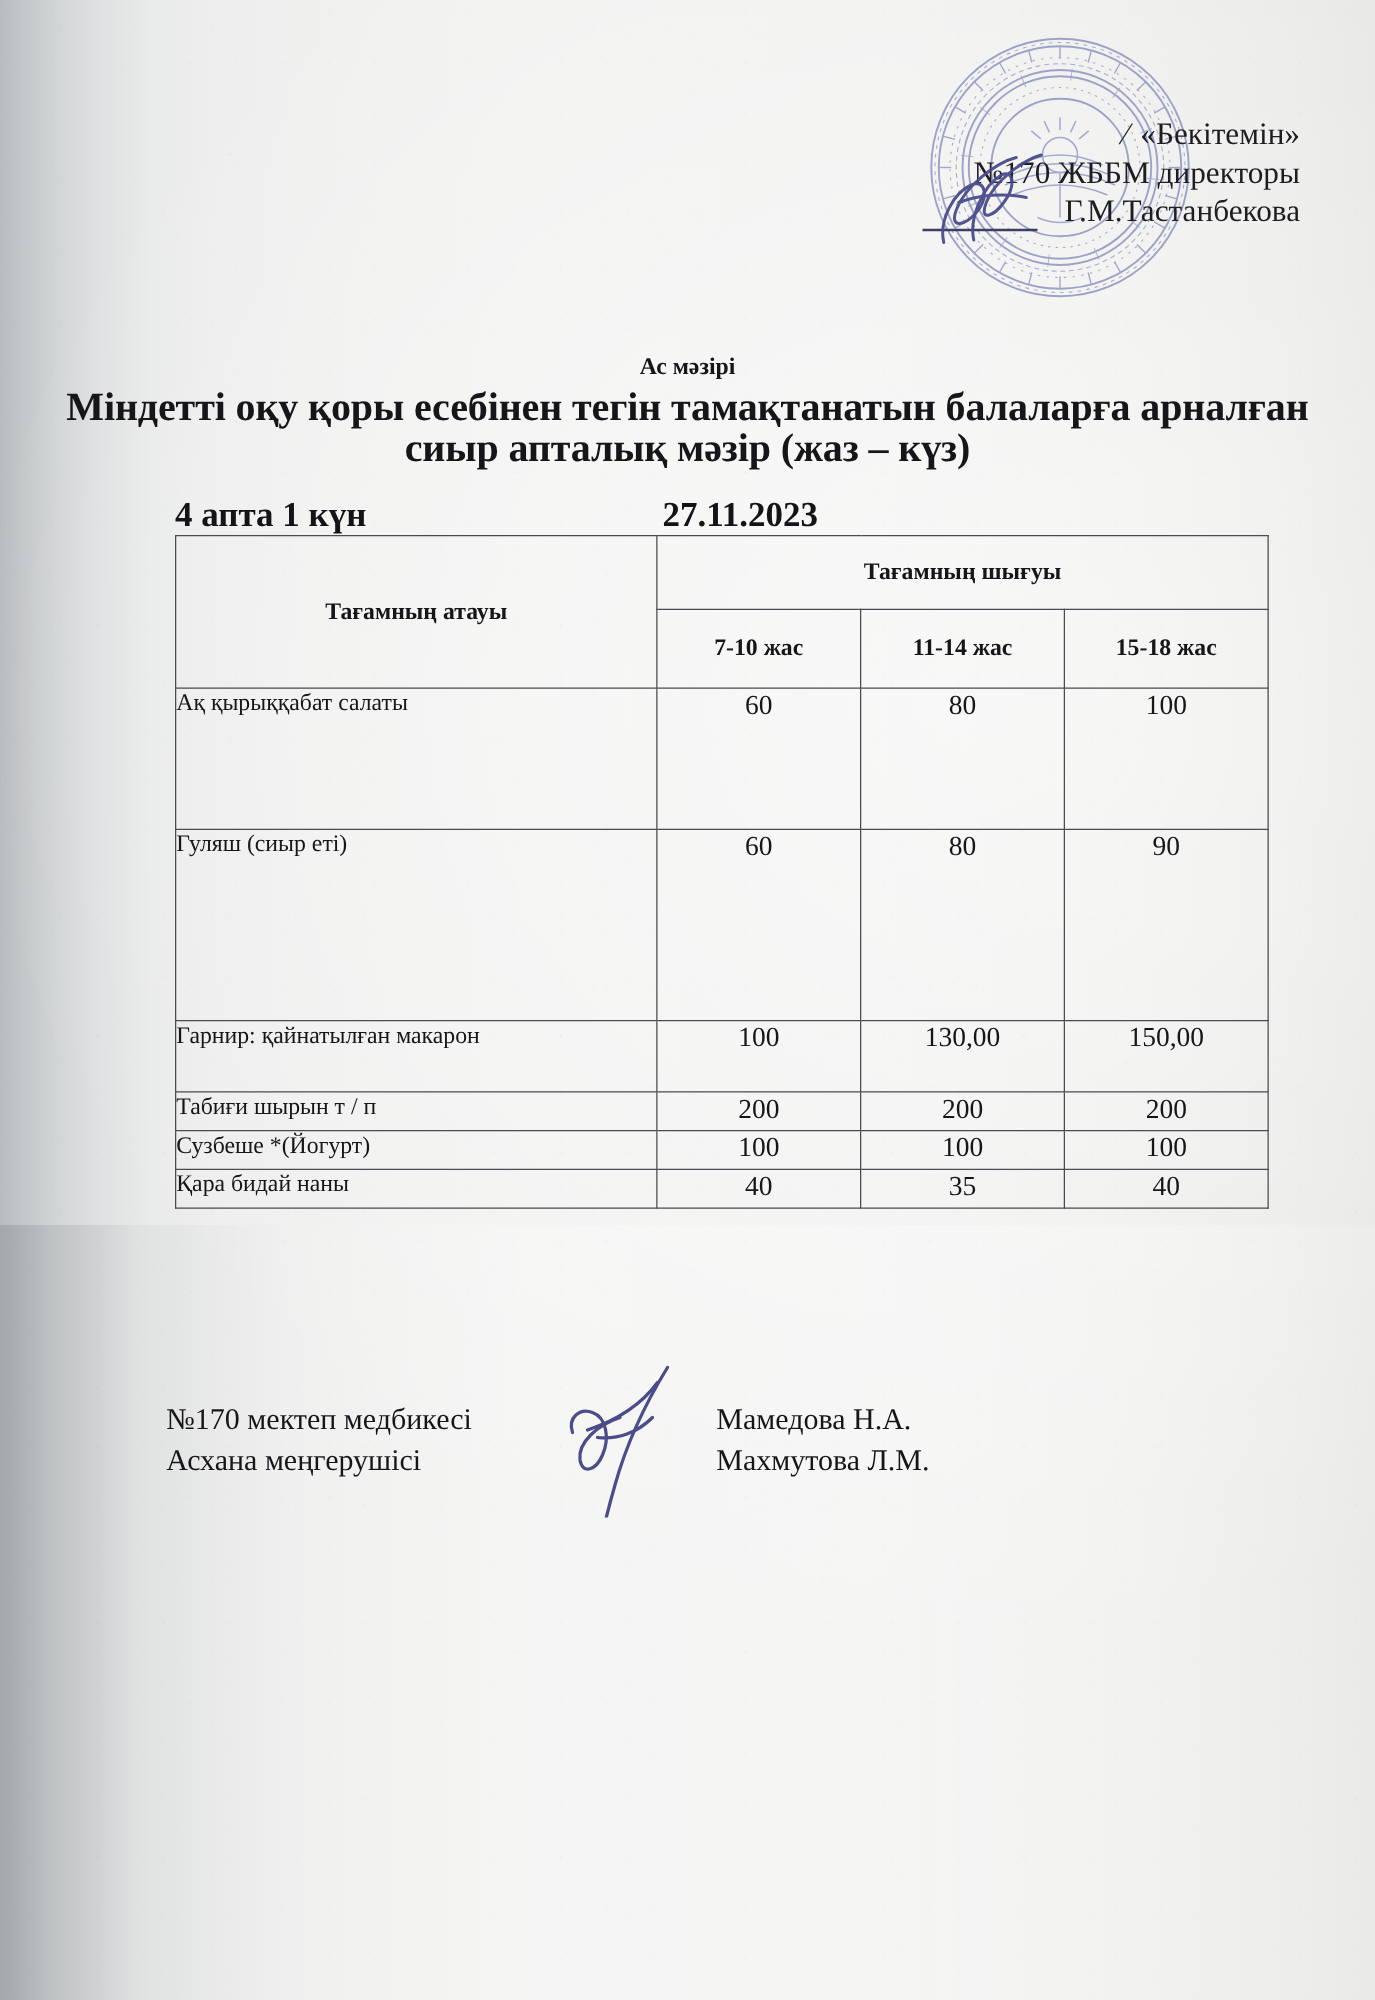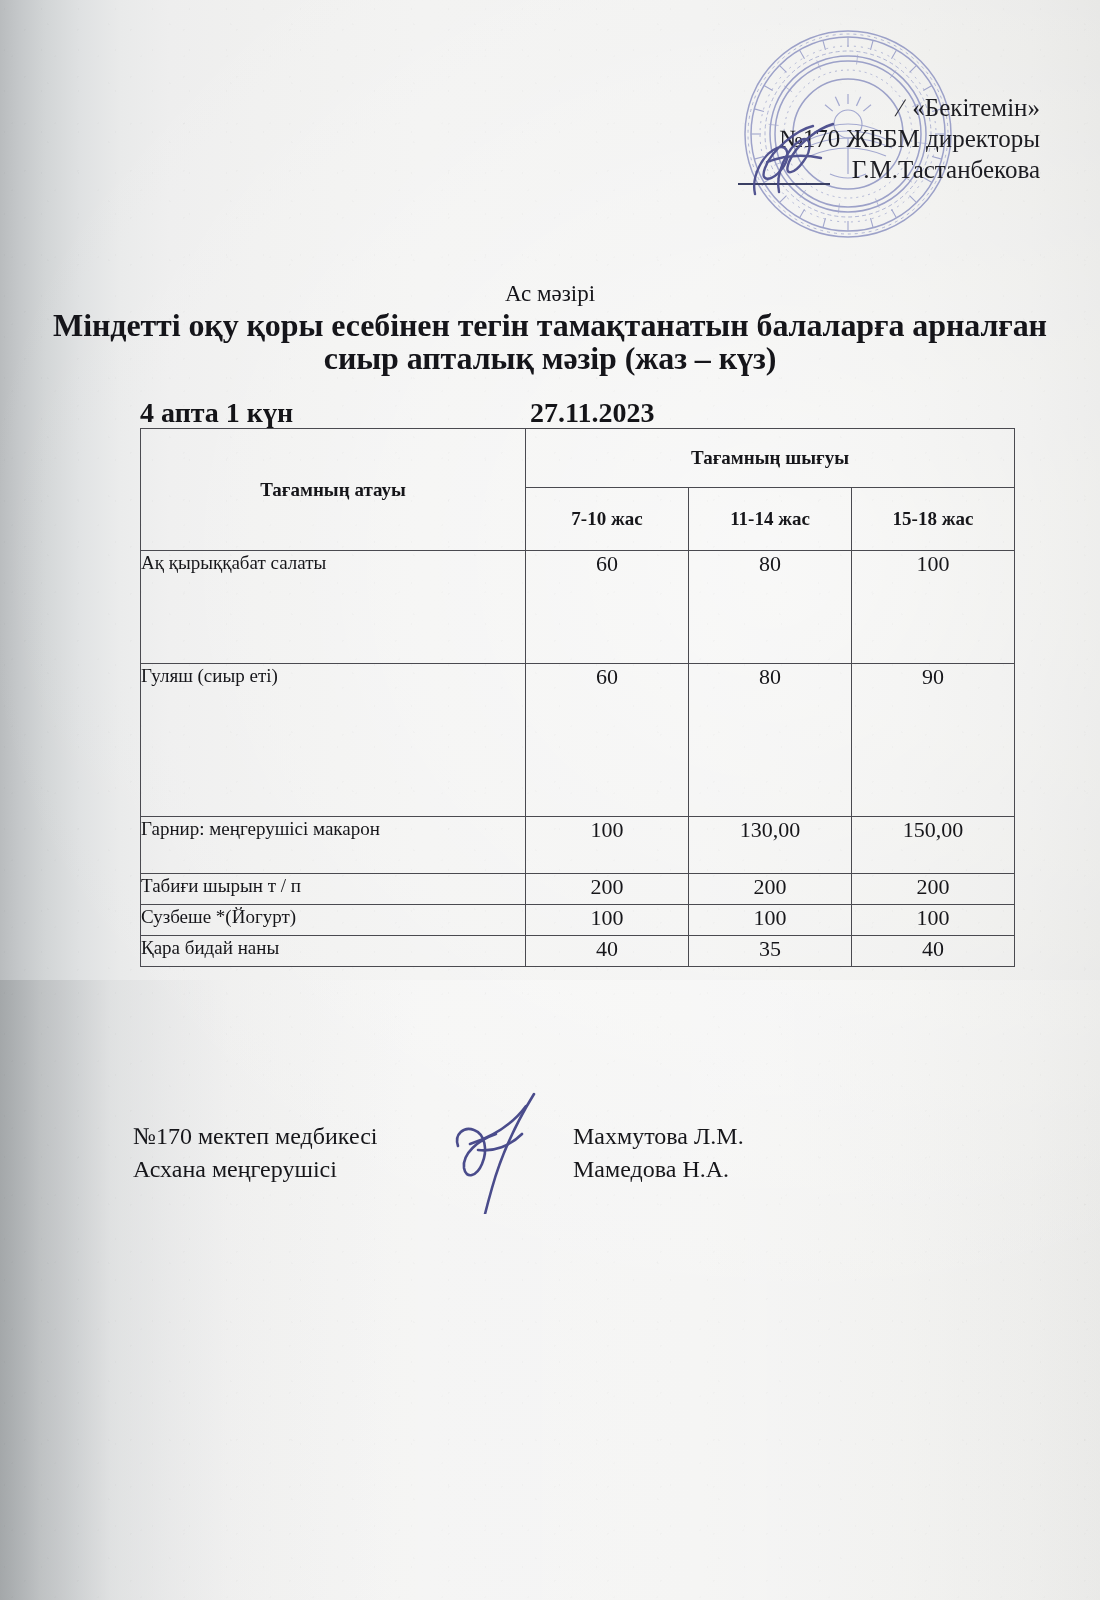--- a/index.html
+++ b/index.html
@@ -123,22 +123,22 @@
   .title-block {
     position: absolute;
     left: 0;
     top: 280px;
     width: 1100px;
     text-align: center;
     color: #15151a;
     z-index: 4;
   }
   .title-main {
-    font-size: 23px;
-    font-weight: normal;
+    font-size: 19px;
+    font-weight: bold;
     line-height: 28px;
   }
   .title-sub {
     font-size: 32px;
     font-weight: bold;
     line-height: 31px;
     margin-top: 2px;
     letter-spacing: -0.1px;
   }
 
@@ -387,21 +387,21 @@
         <td class="qty-cell">80</td>
         <td class="qty-cell">100</td>
       </tr>
       <tr class="r-xtall">
         <td class="dish-cell">Гуляш (сиыр еті)</td>
         <td class="qty-cell">60</td>
         <td class="qty-cell">80</td>
         <td class="qty-cell">90</td>
       </tr>
       <tr class="r-mid">
-        <td class="dish-cell">Гарнир: меңгерушісі макарон</td>
+        <td class="dish-cell">Гарнир: қайнатылған макарон</td>
         <td class="qty-cell">100</td>
         <td class="qty-cell">130,00</td>
         <td class="qty-cell">150,00</td>
       </tr>
       <tr class="r-short">
         <td class="dish-cell">Табиғи шырын т / п</td>
         <td class="qty-cell">200</td>
         <td class="qty-cell">200</td>
         <td class="qty-cell">200</td>
       </tr>
@@ -428,17 +428,17 @@
       <path d="M30 66 C46 68, 62 62, 74 50"></path>
     </g>
   </svg>
 
   <div class="footer">
     <div class="roles">
       <div>№170 мектеп медбикесі</div>
       <div>Асхана меңгерушісі</div>
     </div>
     <div class="names">
+      <div>Мамедова Н.А.</div>
       <div>Махмутова Л.М.</div>
-      <div>Мамедова Н.А.</div>
     </div>
   </div>
 </div>
 
 </body></html>

